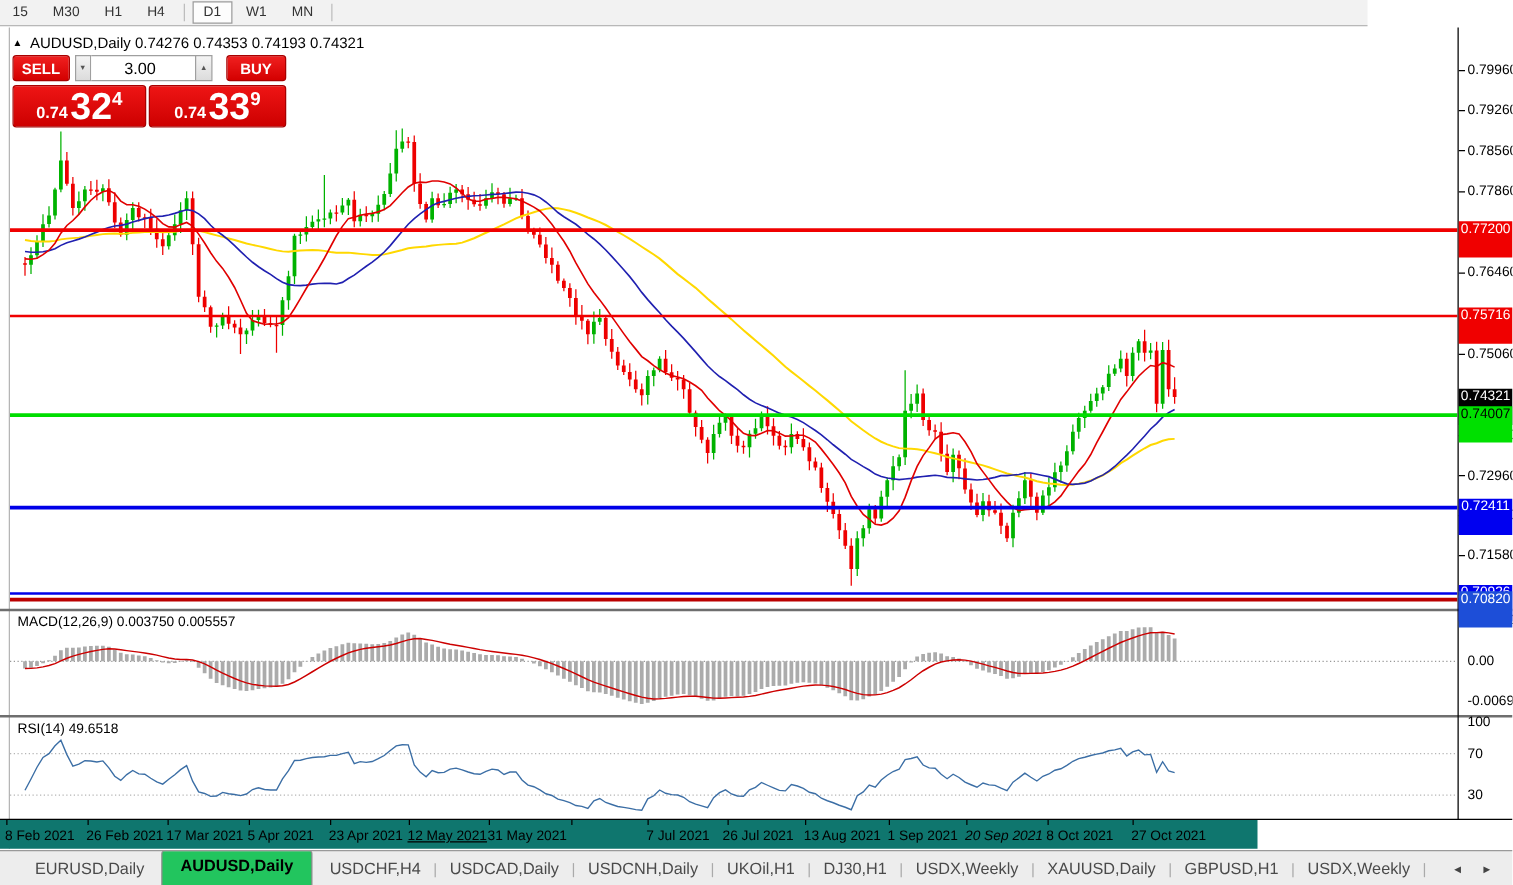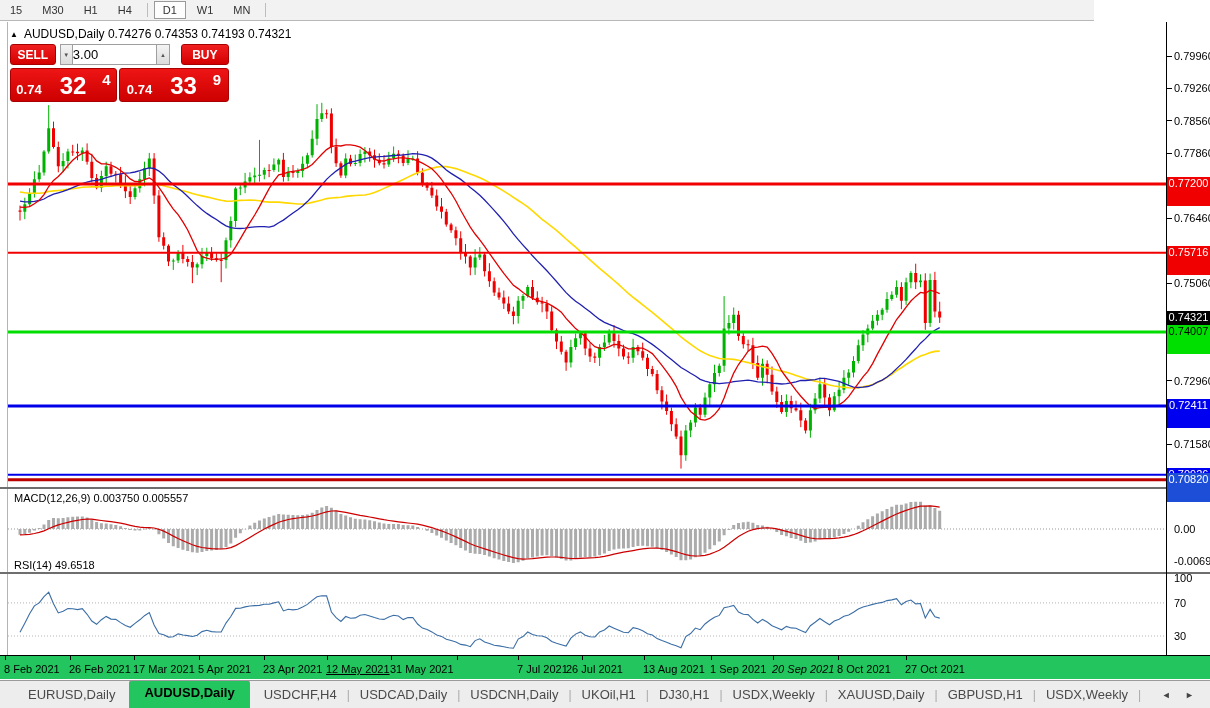--- a/index.html
+++ b/index.html
@@ -35,35 +35,35 @@
   
   #trade-widget { position:absolute; left:10px; top:22px; z-index:9; width:219px; }
   #tw-row1 { display:flex; height:21px; }
   .tw-btn { background:linear-gradient(180deg,#f02020,#d40000); border:1px solid #a80000; border-radius:3px;
             color:#fff; font-weight:bold; font-size:12px; display:flex; align-items:center; justify-content:center; }
   #sell-btn { width:48px; margin-right:4px; }
   #buy-btn  { width:51px; margin-left:11px; }
   .spin-btn { width:14px; background:linear-gradient(180deg,#f4f4f4,#dcdcdc); border:1px solid #9f9f9f;
               font-size:6px; color:#555; display:flex; align-items:center; justify-content:center; }
   #volume-box { width:88px; background:#fff; border-top:1px solid #9f9f9f; border-bottom:1px solid #9f9f9f;
-                font-size:13px; color:#000; text-align:left; padding:2px 5px 0 0; }
+                font-size:13px; color:#000; text-align:center; padding:2px 5px 0 0; }
   #tw-row2 { display:flex; margin-top:3px; height:34px; }
   .price-box { background:linear-gradient(180deg,#ee1515,#cd0000); border:1px solid #a80000; border-radius:3px;
-               color:#fff; display:flex; align-items:flex-end; justify-content:center; padding-bottom:1px;gap:16px; }
+               color:#fff; display:flex; align-items:flex-end; justify-content:center; padding-bottom:1px; }
   #sell-price-box { width:107px; margin-right:2px; }
   #buy-price-box { width:110px; }
   .pb-small { font-size:13px; font-weight:bold; margin:0 2px 3px 0; }
-  .pb-big { font-size:24px; font-weight:bold; line-height:28px; }
+  .pb-big { font-size:30px; font-weight:bold; line-height:28px; }
   .pb-sup { font-size:15px; font-weight:bold; position:relative; top:-12px; }
 
   
   .ind-header { position:absolute; left:14px; font-size:11px; color:#000; z-index:4; }
 
   
-  #time-axis { position:absolute; left:0; top:634px; width:1210px; height:23px; background:#22c55e; }
+  #time-axis { position:absolute; left:0; top:634px; width:1006px; height:23px; background:#0f766e; }
   .tlabel { position:absolute; top:7px; font-size:11px; color:#000; white-space:nowrap; }
   .ttick { position:absolute; top:0; width:1px; height:4px; background:#000; }
 
   
   #tabbar { position:absolute; left:0; top:680px; width:1210px; height:28px; background:#ededed;
             border-top:1px solid #9a9a9a; display:flex; align-items:center; padding-left:18px; overflow:hidden; }
   .tab { font-size:13px; color:#4a4a4a; padding:4px 10px; white-space:nowrap; }
   .tab.active { background:#22c55e; border:1px solid #8a8a8a; border-radius:3px 3px 0 0; color:#000; font-weight:bold;
                 padding:4px 14px; margin:0 4px; height:32px; position:relative; top:1px; }
   .tab-sep { color:#aaa; font-size:12px; }
@@ -177,21 +177,21 @@
         </div>
         <div id="buy-price-box" class="price-box">
           <span class="pb-small">0.74</span>
           <span class="pb-big">33</span>
           <span class="pb-sup">9</span>
         </div>
       </div>
     </div>
 
     <div class="ind-header" style="top:470px;">MACD(12,26,9) 0.003750 0.005557</div>
-    <div class="ind-header" style="top:537px;">RSI(14) 49.6518</div>
+    <div class="ind-header" style="top:555px;">RSI(14) 49.6518</div>
 
     <div id="time-axis">
         <div class="ttick" style="left: 5px;"></div>
         <div class="tlabel" style="left: 4px;">8 Feb 2021</div>
         <div class="ttick" style="left: 70px;"></div>
         <div class="tlabel" style="left: 69px;">26 Feb 2021</div>
         <div class="ttick" style="left: 134px;"></div>
         <div class="tlabel" style="left: 133px;">17 Mar 2021</div>
         <div class="ttick" style="left: 199px;"></div>
         <div class="tlabel" style="left: 198px;">5 Apr 2021</div>
@@ -199,21 +199,21 @@
         <div class="tlabel" style="left: 263px;">23 Apr 2021</div>
         <div class="ttick" style="left: 327px;"></div>
         <div class="tlabel" style="left: 326px; text-decoration: underline;">12 May 2021</div>
         <div class="ttick" style="left: 391px;"></div>
         <div class="tlabel" style="left: 390px;">31 May 2021</div>
         <div class="ttick" style="left: 457px;"></div>
         <div class="tlabel" style="left: 456px; margin-top: 24px;">18 Jun 2021</div>
         <div class="ttick" style="left: 518px;"></div>
         <div class="tlabel" style="left: 517px;">7 Jul 2021</div>
         <div class="ttick" style="left: 582px;"></div>
-        <div class="tlabel" style="left: 566px;">26 Jul 2021</div>
+        <div class="tlabel" style="left: 578px;">26 Jul 2021</div>
         <div class="ttick" style="left: 644px;"></div>
         <div class="tlabel" style="left: 643px;">13 Aug 2021</div>
         <div class="ttick" style="left: 711px;"></div>
         <div class="tlabel" style="left: 710px;">1 Sep 2021</div>
         <div class="ttick" style="left: 773px;"></div>
         <div class="tlabel" style="left: 772px; font-style: italic;">20 Sep 2021</div>
         <div class="ttick" style="left: 838px;"></div>
         <div class="tlabel" style="left: 837px;">8 Oct 2021</div>
         <div class="ttick" style="left: 906px;"></div>
         <div class="tlabel" style="left: 905px;">27 Oct 2021</div>

